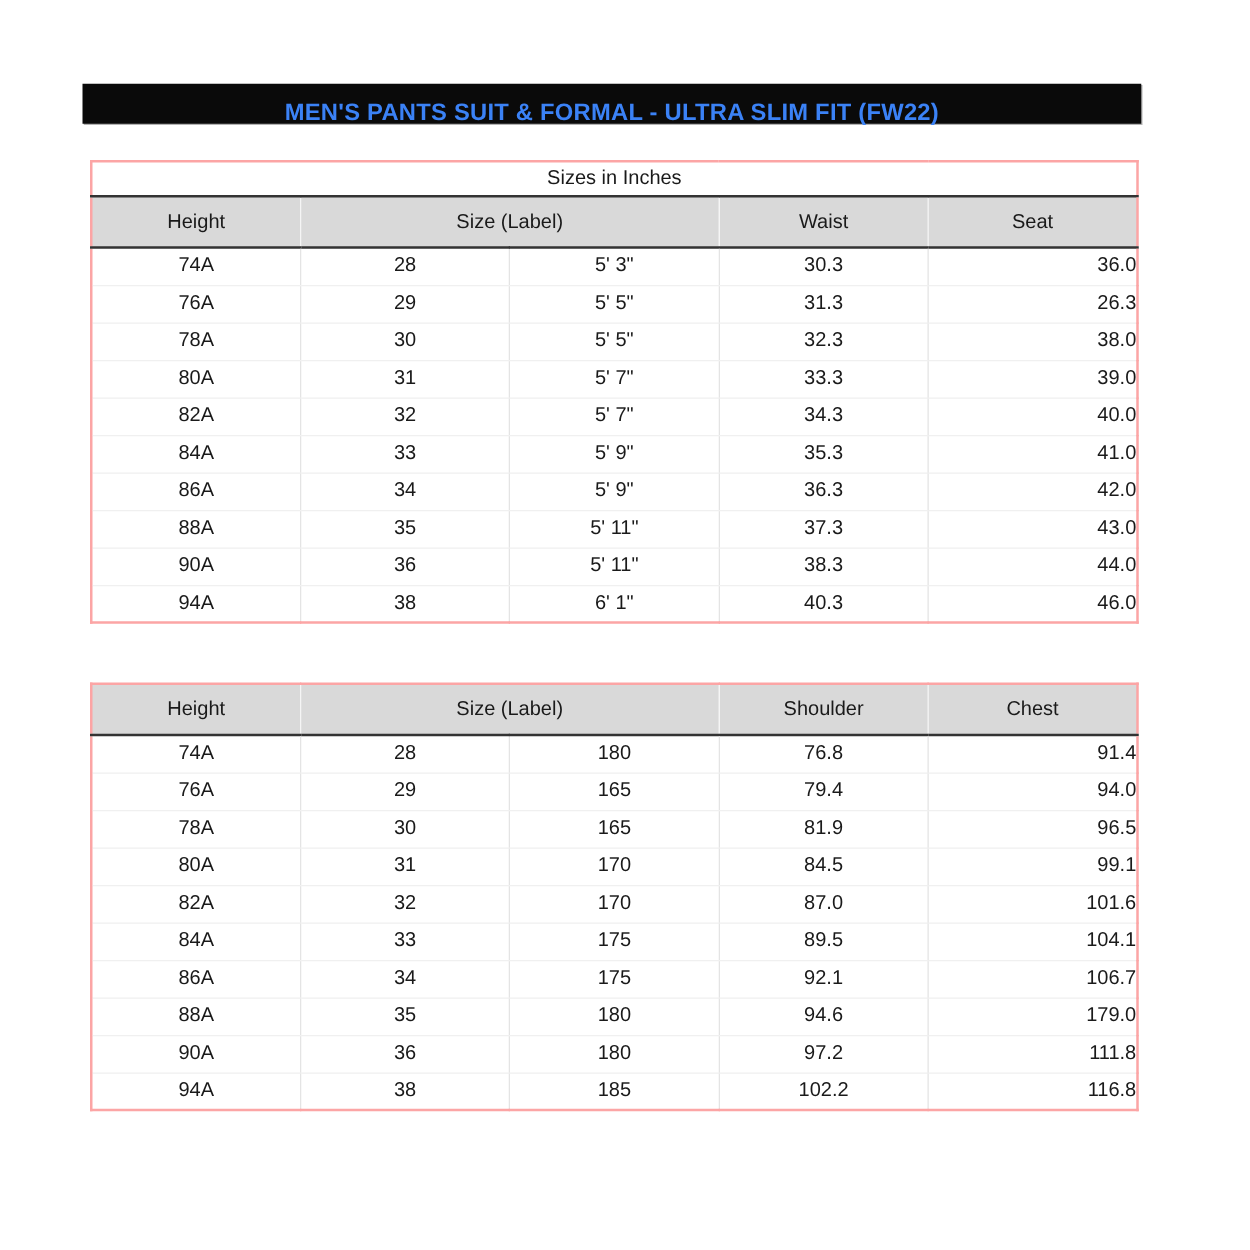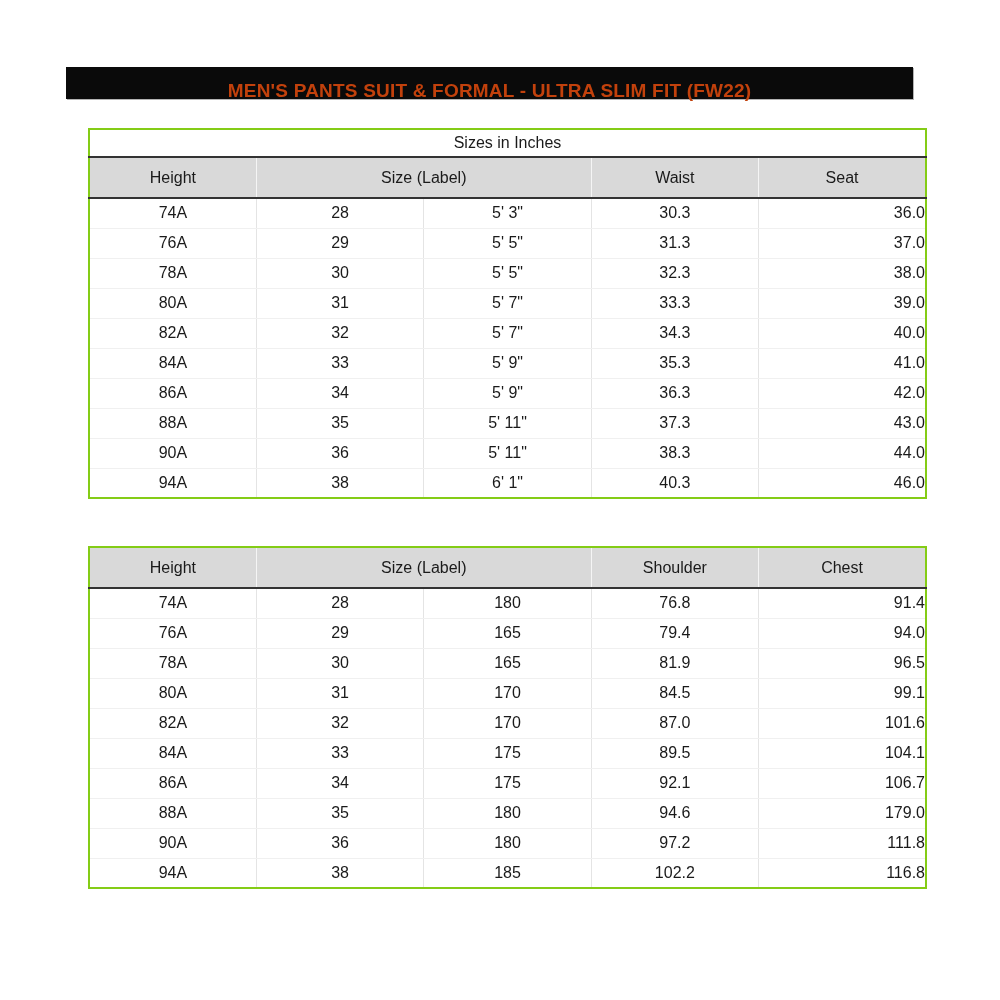--- a/index.html
+++ b/index.html
@@ -13,35 +13,35 @@
 
   .title-bar {
     position: absolute;
     left: 66px; top: 67px;
     width: 847px; height: 32px;
     background: #0a0a0a;
     box-shadow: 1px 1px 0 #b3b3b3;
     display: flex; align-items: center; justify-content: center;
   }
   .title-bar span {
-    color: #c2410c;
+    color: #3b82f6;
     font-size: 19px;
     font-weight: bold;
     letter-spacing: 0.2px;
     white-space: nowrap;
     margin-top: 16px;
   }
 
   table.size-table {
     position: absolute;
-    left: 88px;
+    left: 72px;
     width: 839px;
     border-collapse: collapse;
     table-layout: fixed;
-    border: 2px solid #84cc16;
+    border: 2px solid #fca5a5;
     background: #ffffff;
     padding-left: 39px;
   }
   #table-inches { top: 128px; }
   #table-cm     { top: 546px; }
 
   table.size-table col { width: 20%; }
 
   .caption-row td {
     height: 28px;
@@ -107,21 +107,21 @@
         <td>28</td>
         <td>5' 3"</td>
         <td>30.3</td>
         <td>36.0</td>
       </tr>
       <tr class="data-row">
         <td>76A</td>
         <td>29</td>
         <td>5' 5"</td>
         <td>31.3</td>
-        <td>37.0</td>
+        <td>26.3</td>
       </tr>
       <tr class="data-row">
         <td>78A</td>
         <td>30</td>
         <td>5' 5"</td>
         <td>32.3</td>
         <td>38.0</td>
       </tr>
       <tr class="data-row">
         <td>80A</td>

